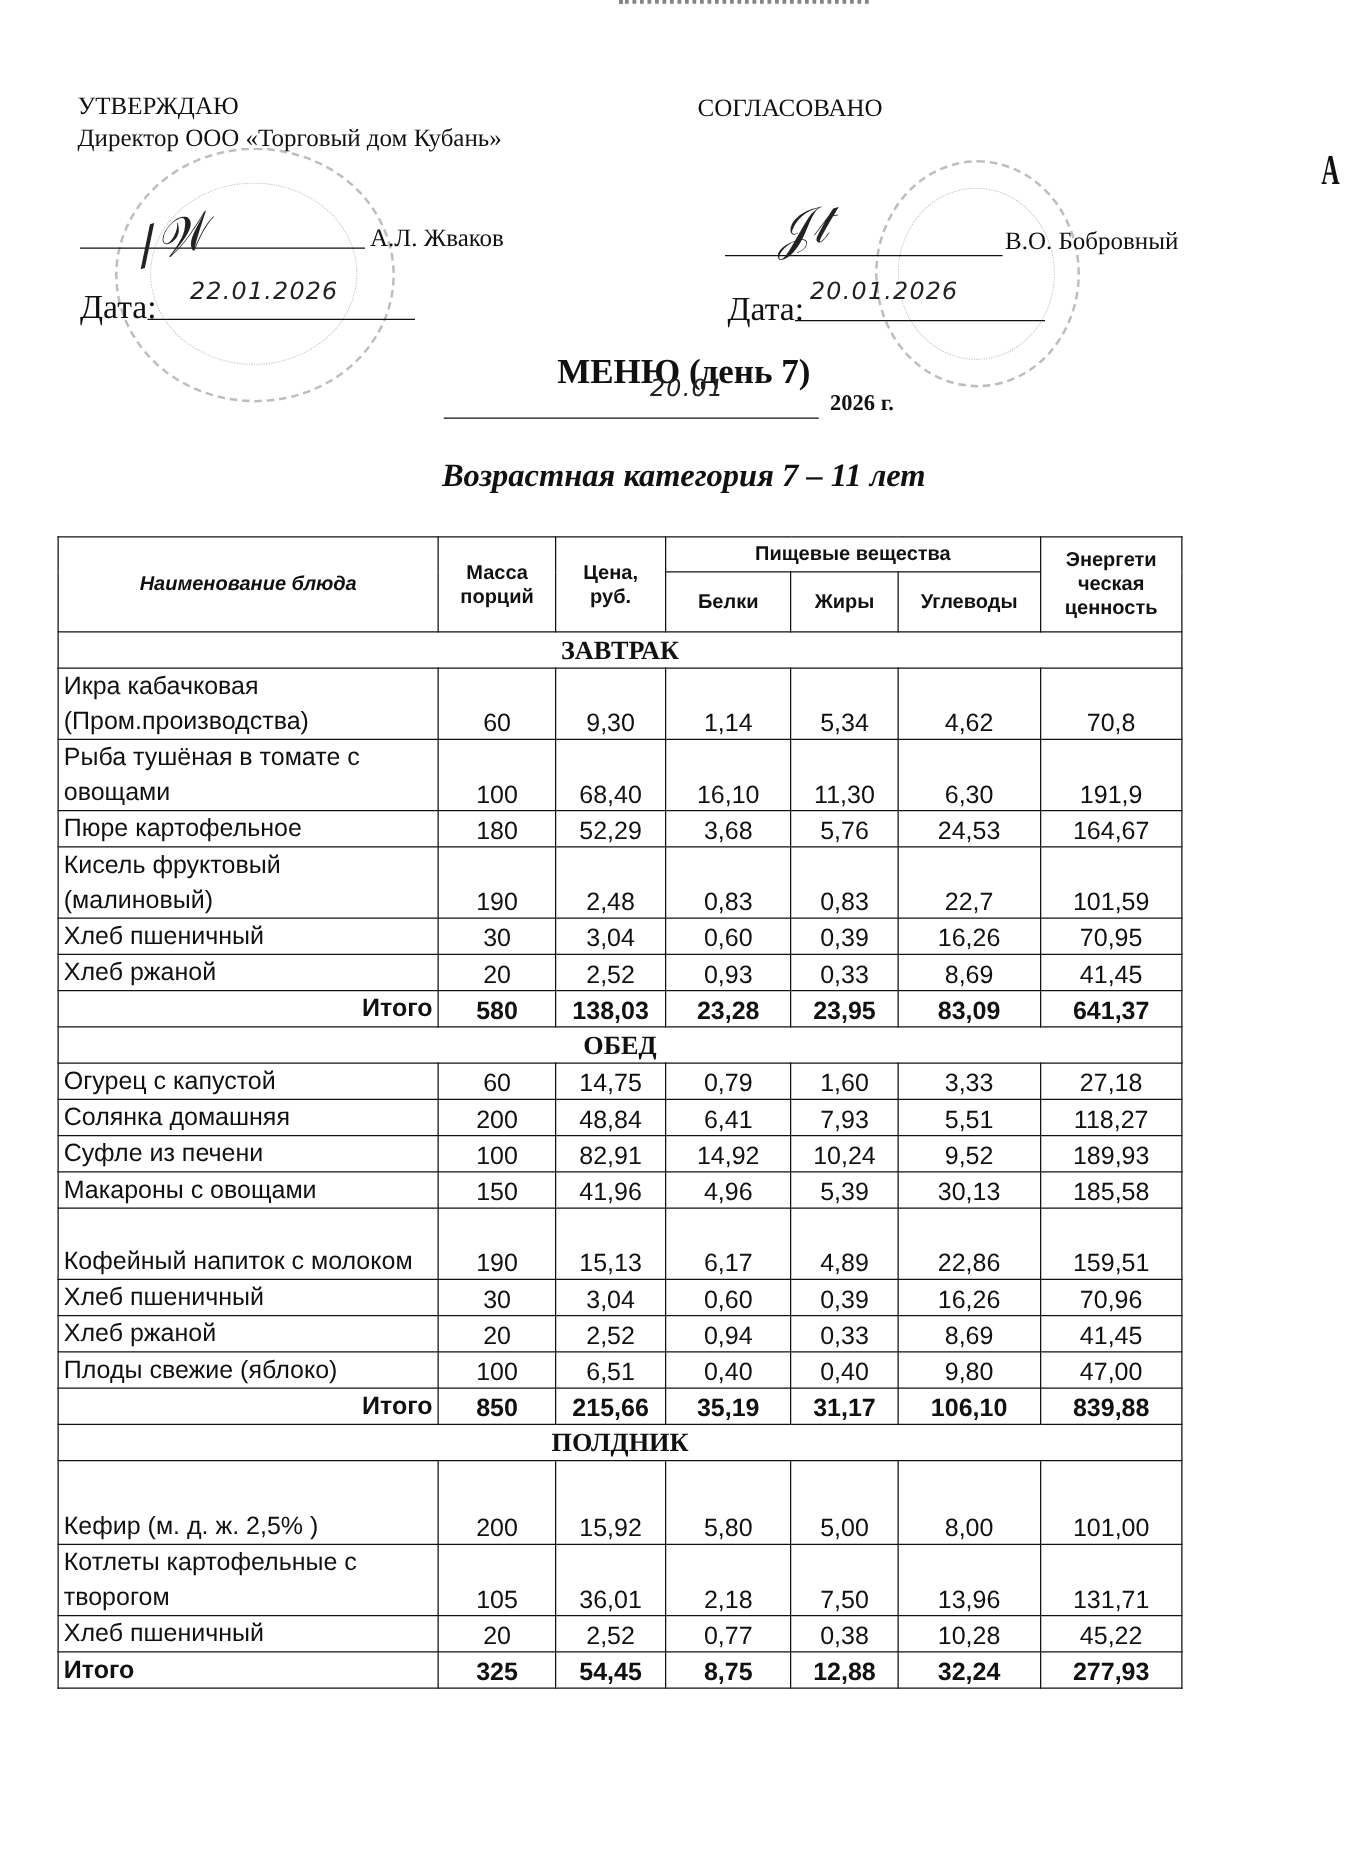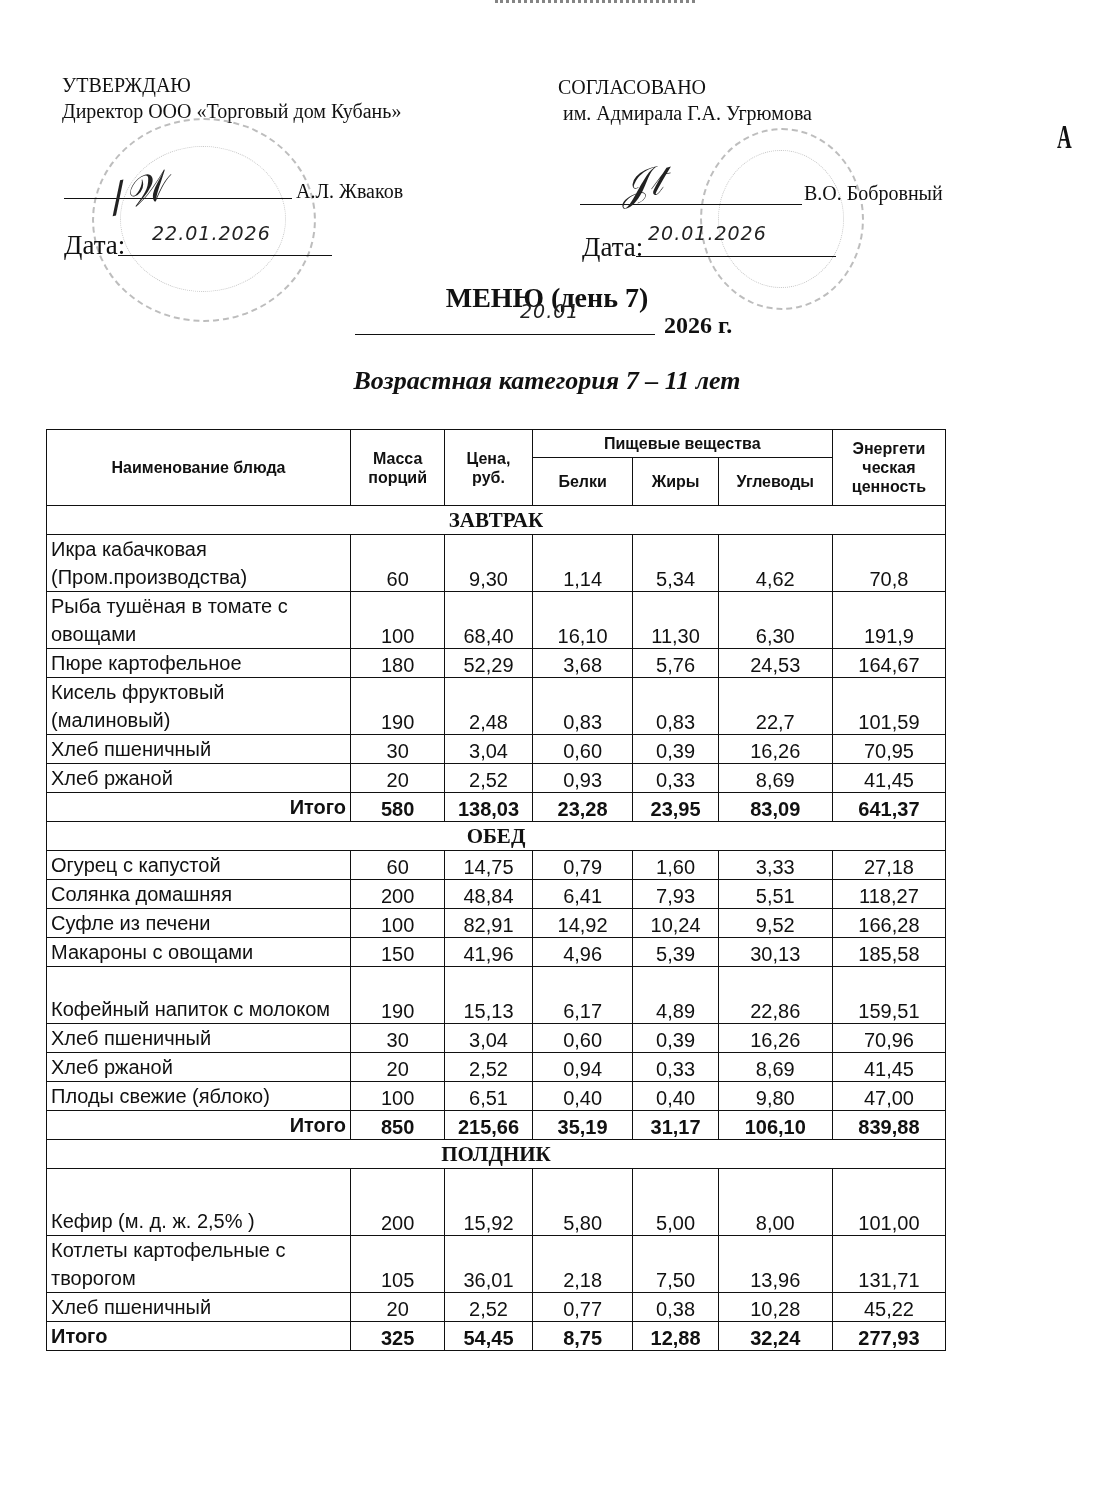--- a/index.html
+++ b/index.html
@@ -14,28 +14,28 @@
   .sigline { position: absolute; border-bottom: 1.5px solid #111; }
   .sig-name { position: absolute; font-size: 20px; }
   .date-lbl { position: absolute; font-size: 27px; }
   .hand { position: absolute; font-family: "DejaVu Sans", sans-serif; font-style: italic;
           font-size: 19px; color: #222; letter-spacing: 1px; }
   .stamp { position: absolute; border-radius: 50%; border: 2px dashed #888; opacity: .55; }
   .stamp.inner { border: 1.5px dotted #999; }
   .title { left: 0; width: 1094px; top: 282px; text-align: center; font-weight: bold; font-size: 28px; }
   .menu-date-line { left: 355px; top: 334px; width: 300px; border-bottom: 1.5px solid #111; }
   .menu-date-hand { left: 520px; top: 300px; }
-  .menu-year { left: 664px; top: 312px; font-weight: bold; font-size: 24px; }
+  .menu-year { left: 664px; top: 312px; font-weight: bold; font-size: 18px; }
   .subtitle { left: 0; width: 1094px; top: 366px; text-align: center; font-size: 26px;
               font-weight: bold; font-style: italic; }
   table.menu { position: absolute; left: 46px; top: 429px; width: 900px; border-collapse: collapse;
                font-family: "Liberation Sans", sans-serif; font-size: 20px; }
   table.menu td, table.menu th { border: 1.5px solid #111; padding: 0 4px; }
   table.menu th { font-weight: bold; font-size: 16px; text-align: center; line-height: 19px; }
-  .c-name { width: 298px; text-align: left; }
+  .c-name { width: 298px; text-align: left; font-style: italic; }
   .c-mass { width: 86px; }
   .c-price { width: 79px; }
   .c-b { width: 93px; }
   .c-f { width: 77px; }
   .c-u { width: 106px; }
   .c-e { width: 105px; }
   td.num { text-align: center; vertical-align: bottom; }
   td.name { vertical-align: bottom; line-height: 28px; }
   tr.row1 td { height: 28px; }
   tr.row2 td { height: 56px; }
@@ -59,21 +59,20 @@
 <div class="stamp inner" style="left:120px;top:146px;width:164px;height:144px;"></div>
 <div class="sigline" style="left:64px;top:198px;width:228px;"></div>
 <div class="hand" style="left:110px;top:168px;font-size:40px;transform:rotate(-15deg);">∕𝒲</div>
 <div class="sig-name" style="left:296px;top:180px;">А.Л. Жваков</div>
 <div class="date-lbl" style="left:64px;top:230px;">Дата:</div>
 <div class="sigline" style="left:118px;top:255px;width:214px;"></div>
 <div class="hand" style="left:152px;top:222px;">22.01.2026</div>
 
 <div class="abs hdr agree">
   <div>СОГЛАСОВАНО</div>
-  <div style="padding-left:5px">им. Адмирала Г.А. Угрюмова</div>
 </div>
 <div class="stamp" style="left:700px;top:128px;width:160px;height:178px;"></div>
 <div class="stamp inner" style="left:718px;top:150px;width:124px;height:136px;"></div>
 <div class="sigline" style="left:580px;top:204px;width:222px;"></div>
 <div class="hand" style="left:620px;top:160px;font-size:40px;transform:rotate(-10deg);">𝒥𝓉</div>
 <div class="sig-name" style="left:804px;top:182px;">В.О. Бобровный</div>
 <div class="date-lbl" style="left:582px;top:232px;">Дата:</div>
 <div class="sigline" style="left:636px;top:256px;width:200px;"></div>
 <div class="hand" style="left:648px;top:222px;">20.01.2026</div>
 
@@ -186,21 +185,21 @@
         <td class="num">5,51</td>
         <td class="num">118,27</td>
       </tr>
       <tr class="row1">
         <td class="name">Суфле из печени</td>
         <td class="num">100</td>
         <td class="num">82,91</td>
         <td class="num">14,92</td>
         <td class="num">10,24</td>
         <td class="num">9,52</td>
-        <td class="num">166,28</td>
+        <td class="num">189,93</td>
       </tr>
       <tr class="row1">
         <td class="name">Макароны с овощами</td>
         <td class="num">150</td>
         <td class="num">41,96</td>
         <td class="num">4,96</td>
         <td class="num">5,39</td>
         <td class="num">30,13</td>
         <td class="num">185,58</td>
       </tr>

